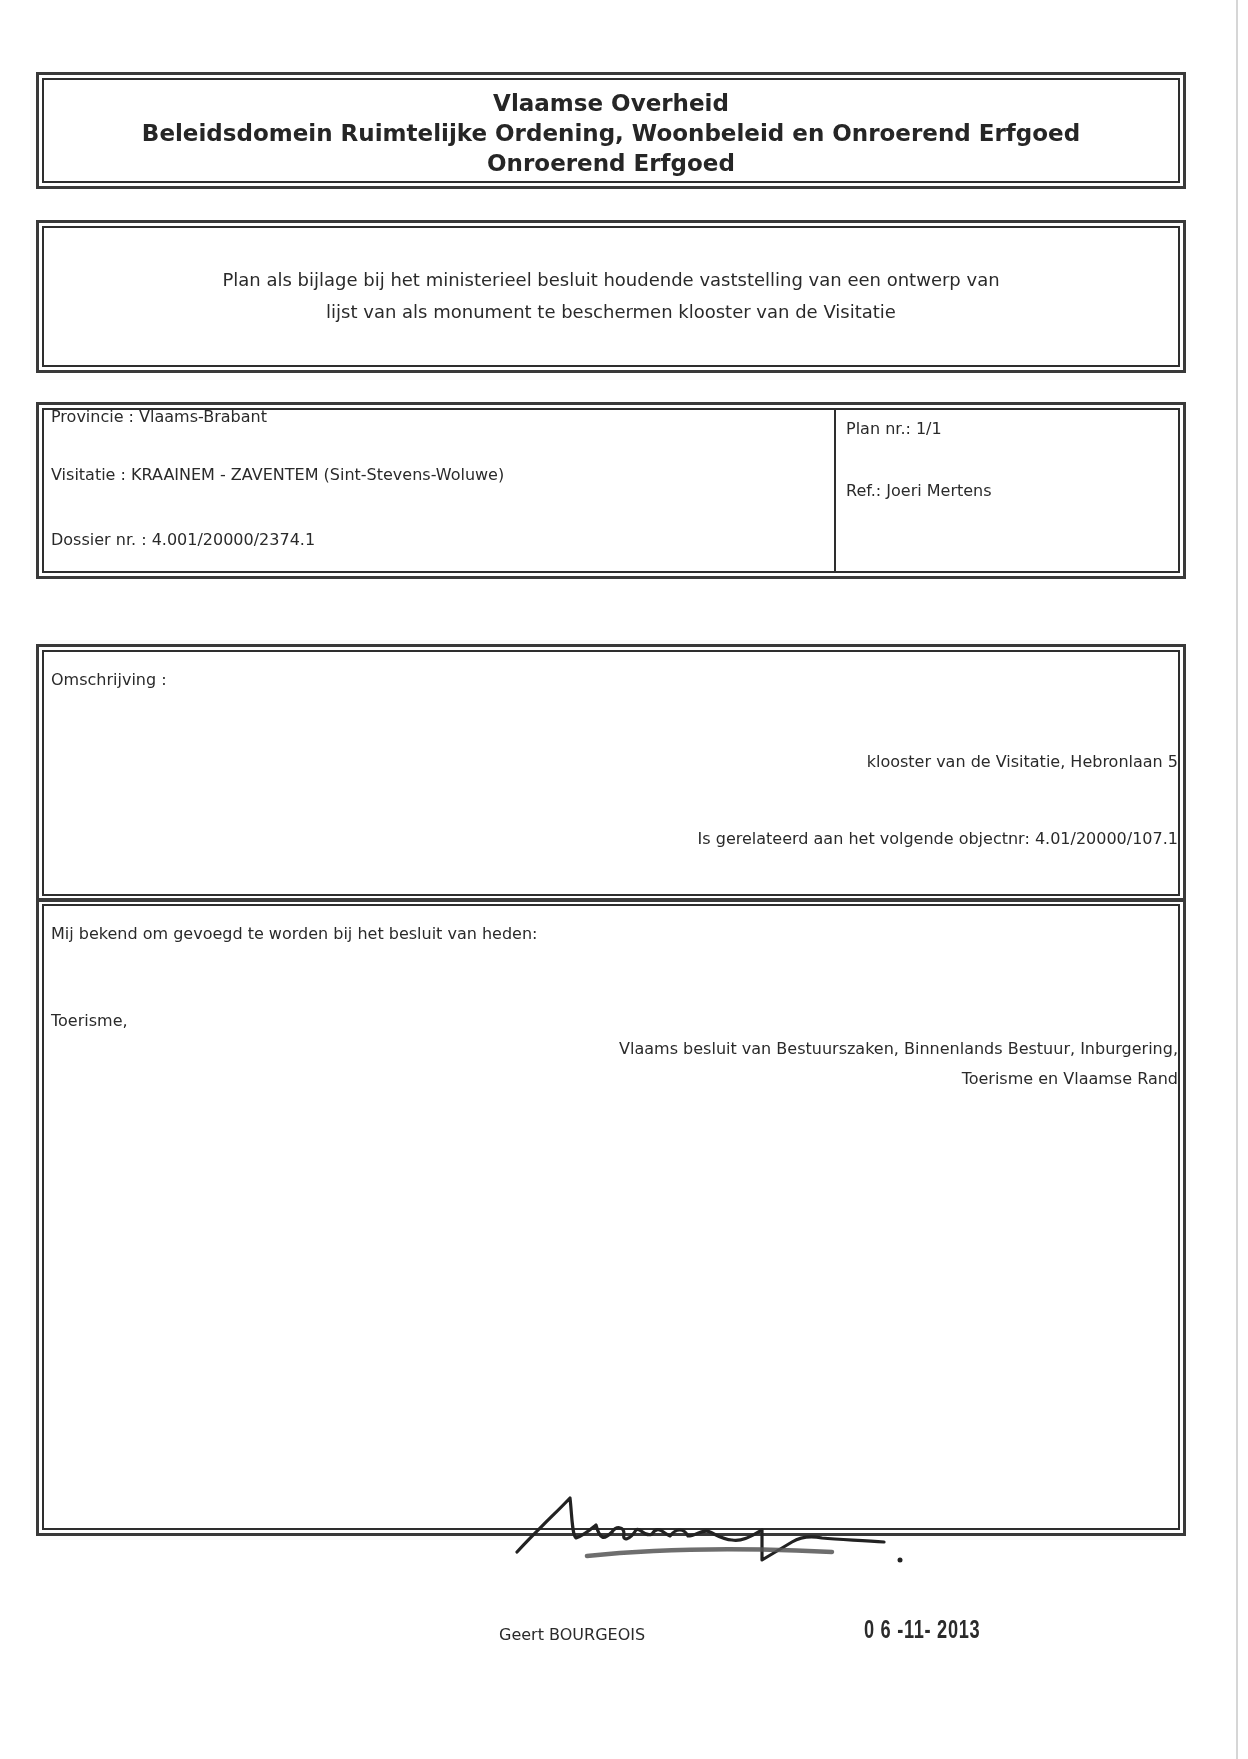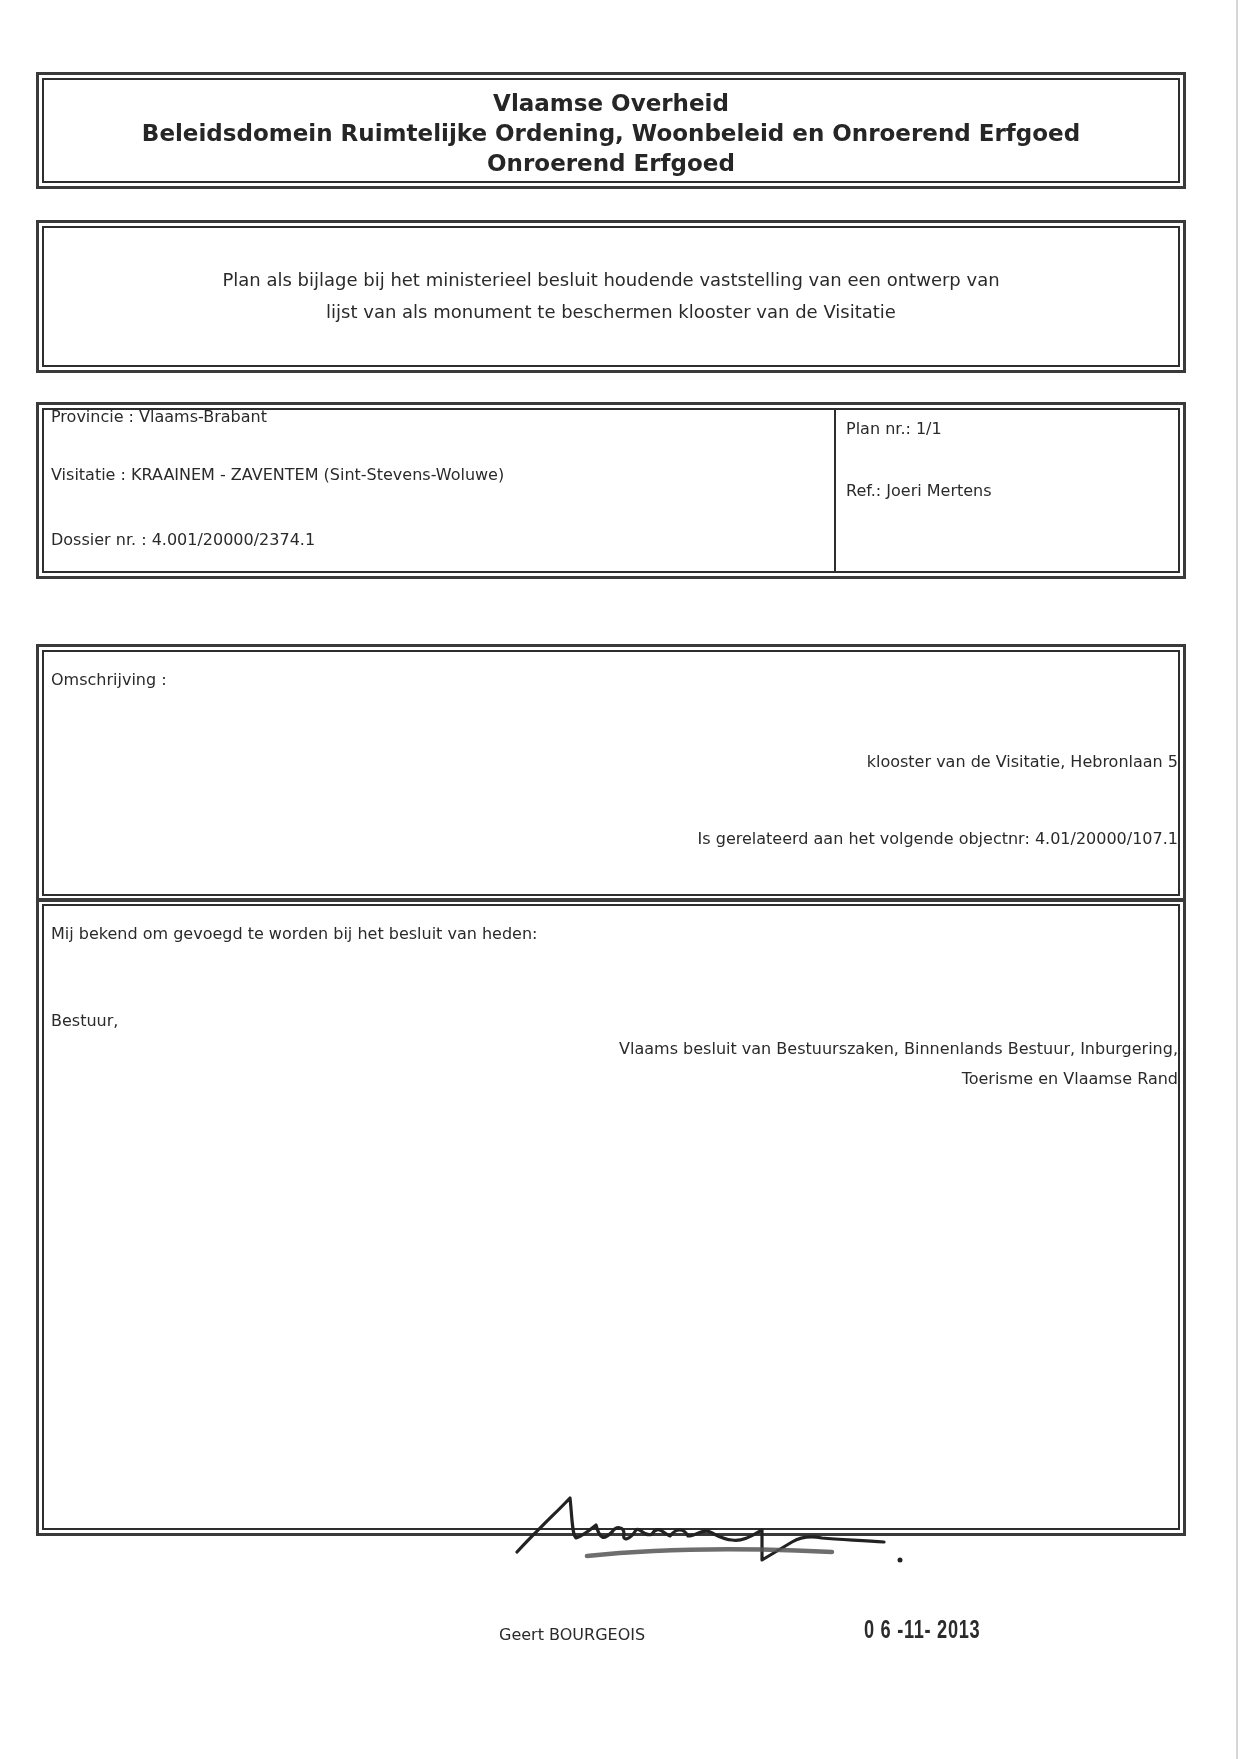--- a/index.html
+++ b/index.html
@@ -71,21 +71,21 @@
   <div class="inner">
     <div class="line" style="left:7px; top:18px;">Omschrijving :</div>
     <div class="line center" style="top:100px;">klooster van de Visitatie, Hebronlaan 5</div>
     <div class="line center" style="top:177px;">Is gerelateerd aan het volgende objectnr: 4.01/20000/107.1</div>
   </div>
 </div>
 
 <div class="box" id="box-sign">
   <div class="inner">
     <div class="line" style="left:7px; top:18px;">Mij bekend om gevoegd te worden bij het besluit van heden:</div>
-    <div class="line" style="left:7px; top:105px;">Bestuur,</div>
+    <div class="line" style="left:7px; top:105px;">Toerisme,</div>
     <div class="line center" style="top:133px;">Vlaams besluit van Bestuurszaken, Binnenlands Bestuur, Inburgering,</div>
     <div class="line center" style="top:163px;">Toerisme en Vlaamse Rand</div>
 
     <svg class="signature" viewBox="0 0 400 90">
       <path d="M5 62 C 25 40, 45 22, 58 8 C 60 25, 60 45, 64 48 C 70 46, 78 40, 84 35 C 88 50, 92 50, 100 42 C 104 36, 112 36, 112 44 C 110 52, 118 50, 124 40 C 128 36, 132 48, 140 44 C 146 34, 152 44, 158 46 C 164 38, 172 38, 176 46 C 184 46, 192 38, 198 42 C 206 46, 212 50, 220 50 C 232 52, 242 44, 250 40 L 250 70 L 280 52 C 290 46, 300 46, 310 48 C 330 50, 350 50, 372 52" fill="none" stroke="#222" stroke-width="3.2" stroke-linecap="round" stroke-linejoin="round"></path>
       <path d="M75 66 C 150 58, 240 58, 320 62" fill="none" stroke="#555" stroke-width="4.5" stroke-linecap="round" opacity="0.85"></path>
       <circle cx="388" cy="70" r="2.5" fill="#222"></circle>
     </svg>
 
     <div class="line" style="left:455px; top:719px;">Geert BOURGEOIS</div>

